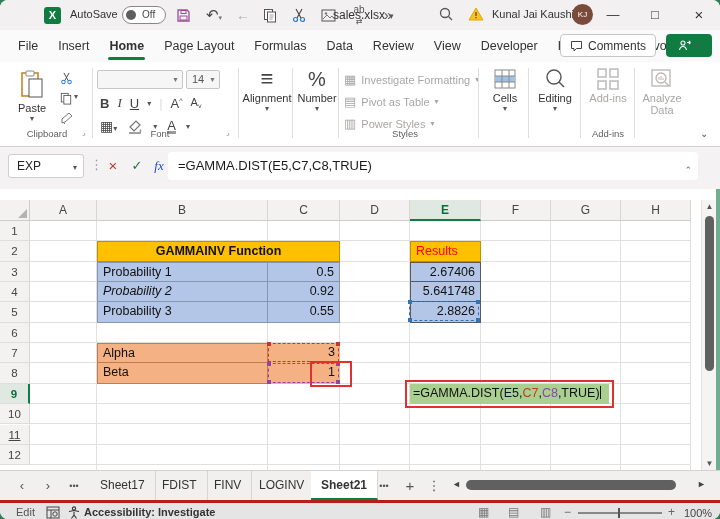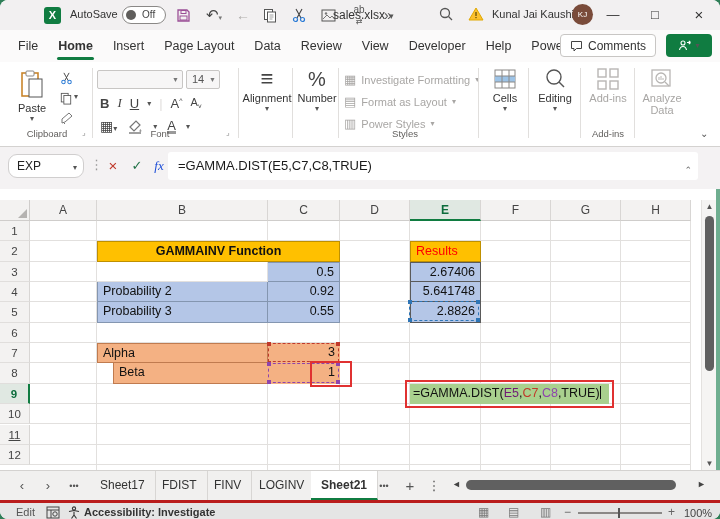--- a/index.html
+++ b/index.html
@@ -48,21 +48,21 @@
   .gray { color:#a8a6a4 !important; }
   .fontname { position:absolute; left:97px; top:8px; width:86px; height:19px; border:1px solid #c8c6c4; border-radius:2px; background:#f7f6f6; }
   .fontsize { position:absolute; left:186px; top:8px; width:34px; height:19px; border:1px solid #c8c6c4; border-radius:2px; background:#f7f6f6;
               font-size:11px; color:#555; text-align:left; padding:2px 0 0 5px; }
   .combo-chev { position:absolute; right:3px; top:5px; font-size:7px; color:#777; }
   .fmtrow { position:absolute; display:flex; align-items:center; gap:8px; font-size:13px; color:#444; }
   .styles-item { position:absolute; left:344px; font-size:11px; color:#a8a6a4; display:flex; align-items:center; gap:5px; }
   
   .fbar { position:absolute; left:0; top:147px; width:720px; height:42px; background:#f4f2f3; }
   .namebox { position:absolute; left:8px; top:7px; width:76px; height:24px; background:#fff; border:1px solid #d0cece;
-             border-radius:9px; font-size:12px; color:#222; padding:4px 0 0 8px; }
+             border-radius:3px; font-size:12px; color:#222; padding:4px 0 0 8px; }
   .namebox .chev { position:absolute; right:6px; top:8px; }
   .fdots { position:absolute; left:90px; top:10px; color:#999; font-size:13px; }
   .fbtn { position:absolute; top:7px; width:22px; height:24px; text-align:center; line-height:24px; font-size:13px; }
   .ffield { position:absolute; left:168px; top:5px; width:530px; height:28px; background:#fff; border-radius:3px;
             font-size:13px; color:#1a1a1a; padding:6px 0 0 10px; white-space:nowrap; }
   .fchev { position:absolute; right:6px; top:13px; color:#666; font-size:9px; }
   
   .sheet { position:absolute; left:0; top:189px; width:720px; height:281px; background:#fff; }
   .greenedge { position:absolute; right:0; top:0; width:4px; height:281px; background:#6fae90; }
   .corner { position:absolute; left:0; top:11px; width:30px; height:21px; background:#f3f2f1;
@@ -171,23 +171,24 @@
     <span class="username">Kunal Jai Kaushik</span>
     <div class="avatar">KJ</div>
     <span class="winbtn" style="left:596px;">—</span>
     <span class="winbtn" style="left:638px;">□</span>
     <span class="winbtn" style="left:682px;font-size:15px;">×</span>
   </div>
 
   <div class="tabrow">
     <div class="rtabs">
       <span class="rtab">File</span>
+      <span class="rtab">Insert</span>
       <span class="rtab active">Home</span>
-      <span class="rtab">Insert</span>
       <span class="rtab">Page Layout</span>
+      <span class="rtab">Formulas</span>
       <span class="rtab">Data</span>
       <span class="rtab">Review</span>
       <span class="rtab">View</span>
       <span class="rtab">Developer</span>
       <span class="rtab">Help</span>
       <span class="rtab">Power Pivot</span>
     </div>
     <div class="comments-btn">
       <span>
         <svg width="13" height="12" viewBox="0 0 13 12">
@@ -289,21 +290,21 @@
     </div>
     <div class="rsep" style="left:338px;"></div>
 
     <div class="styles-item" style="top:10px;">
       <span style="font-size:13px;">▦</span>
       <span>Investigate Formatting</span>
         <span class="chev gray">▾</span>
     </div>
     <div class="styles-item" style="top:32px;">
       <span style="font-size:13px;">▤</span>
-      <span>Format as Layout</span>
+      <span>Pivot as Table</span>
         <span class="chev gray">▾</span>
     </div>
     <div class="styles-item" style="top:54px;">
       <span style="font-size:13px;">▥</span>
       <span>Power Styles</span>
         <span class="chev gray">▾</span>
     </div>
     <span class="grouplabel" style="left:375px;width:60px;">Styles</span>
     <div class="rsep" style="left:478px;"></div>
 
@@ -505,29 +506,30 @@
         <div class="gcell"></div>
         <div class="gcell"></div>
         <div class="gcell"></div>
         <div class="gcell"></div>
         <div class="gcell"></div>
         <div class="gcell"></div>
       </div>
 
     <div class="cell" style="left:97px;top:52px;width:243px;height:21px;background:#FFC000;font-weight:bold;text-align:center;border:1px solid #bf9000;">GAMMAINV Function</div>
 
+    <div class="cell" style="left:97px;top:73px;width:171px;height:20px;background:#B4C6E7;border:1px solid #8496b0;">Probability 1</div>
     <div class="cell right" style="left:268px;top:73px;width:72px;height:20px;background:#B4C6E7;border:1px solid #8496b0;border-left:none;">0.5</div>
-    <div class="cell" style="left:97px;top:93px;width:171px;height:20px;background:#B4C6E7;border:1px solid #8496b0;border-top:none;">Probability 2</div>
+    <div class="cell" style="left:97px;top:93px;width:171px;height:20px;background:#B4C6E7;border:1px solid #8496b0;border-top:none;font-style:italic;">Probability 2</div>
     <div class="cell right" style="left:268px;top:93px;width:72px;height:20px;background:#B4C6E7;border:1px solid #8496b0;border-top:none;border-left:none;">0.92</div>
     <div class="cell" style="left:97px;top:113px;width:171px;height:21px;background:#B4C6E7;border:1px solid #8496b0;border-top:none;">Probability 3</div>
     <div class="cell right" style="left:268px;top:113px;width:72px;height:21px;background:#B4C6E7;border:1px solid #8496b0;border-top:none;border-left:none;">0.55</div>
 
     <div class="cell" style="left:97px;top:154px;width:171px;height:20px;background:#F4B183;border:1px solid #c07b4f;">Alpha</div>
     <div class="cell right" style="left:268px;top:154px;width:72px;height:20px;background:#F4B183;">3</div>
-    <div class="cell" style="left:97px;top:174px;width:171px;height:21px;background:#F4B183;border:1px solid #c07b4f;border-top:none;margin-left:16px;">Beta</div>
+    <div class="cell" style="left:97px;top:174px;width:171px;height:21px;background:#F4B183;border:1px solid #c07b4f;border-top:none;">Beta</div>
     <div class="cell right" style="left:268px;top:174px;width:72px;height:21px;background:#F4B183;">1</div>
 
     <div class="finder" style="left:268px;top:154px;width:71px;height:19px;border-color:#C0392B;">
       <span class="handle" style="left:-2px;top:-2px;background:#C0392B;"></span>
         <span class="handle" style="right:-2px;top:-2px;background:#C0392B;"></span>
     </div>
     <div class="finder" style="left:268px;top:174px;width:71px;height:20px;border-color:#8E44AD;">
       <span class="handle" style="left:-2px;top:-2px;background:#8E44AD;"></span>
         <span class="handle" style="right:-2px;top:-2px;background:#8E44AD;"></span>
       <span class="handle" style="left:-2px;bottom:-2px;background:#8E44AD;"></span>
@@ -540,21 +542,21 @@
     <div class="cell right" style="left:410px;top:93px;width:71px;height:20px;background:#B4C6E7;border:1px solid #5a5a5a;border-top:none;">5.641748</div>
     <div class="cell right" style="left:410px;top:113px;width:71px;height:21px;background:#B4C6E7;border:1px solid #5a5a5a;border-top:none;">2.8826</div>
     <div class="finder" style="left:409px;top:112px;width:70px;height:20px;border-color:#2E75B6;">
       <span class="handle" style="left:-2px;top:-2px;background:#2E75B6;"></span>
         <span class="handle" style="right:-2px;top:-2px;background:#2E75B6;"></span>
       <span class="handle" style="left:-2px;bottom:-2px;background:#2E75B6;"></span>
         <span class="handle" style="right:-2px;bottom:-2px;background:#2E75B6;"></span>
     </div>
 
     <div class="cell" style="left:410px;top:195px;width:199px;height:20px;background:#A9D08E;padding-left:3px;">
-      <span>=GAMMA.DIST(</span><span style="color:#701a75;">E5</span><span>,</span><span style="color:#C0392B;">C7</span><span>,</span><span style="color:#8E44AD;">C8</span><span>,TRUE)</span><span class="caret"></span>
+      <span>=GAMMA.DIST(</span><span style="color:#0f172a;">E5</span><span>,</span><span style="color:#C0392B;">C7</span><span>,</span><span style="color:#8E44AD;">C8</span><span>,TRUE)</span><span class="caret"></span>
     </div>
     <div class="annot" style="left:405px;top:191px;width:209px;height:28px;"></div>
 
     <div class="vscroll">
       <span class="varrow" style="top:2px;">▲</span>
       <div class="vthumb"></div>
       <span class="varrow" style="bottom:2px;">▼</span>
     </div>
   </div>
 

